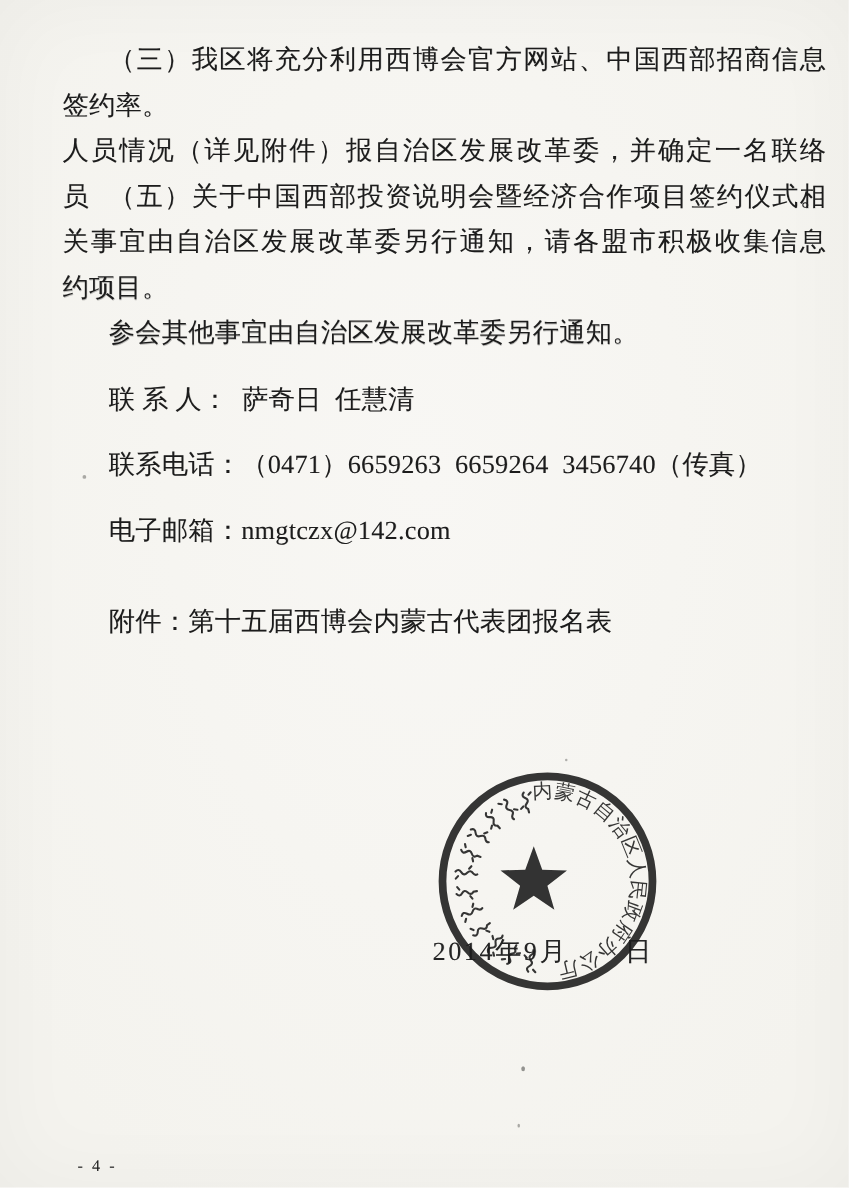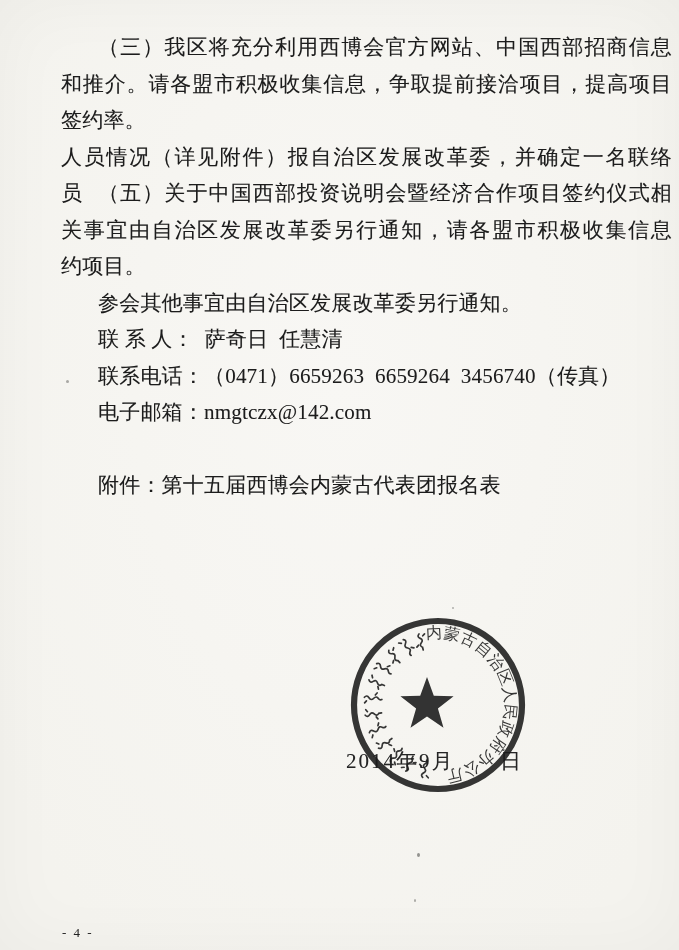--- a/index.html
+++ b/index.html
@@ -7,39 +7,39 @@
     position:relative;
     width:679px; height:950px;
     background:#f6f5f1;
     background-image: radial-gradient(ellipse at 50% 40%, #f8f7f4 0%, #f4f3ee 85%);
     box-shadow: inset 0 0 70px rgba(0,0,0,0.035);
     overflow:hidden;
     font-family:"Liberation Serif","DejaVu Serif",serif;
     color:#1d1d1d;
   }
   .doc-body {
-    position:absolute; left:61px; top:29px; width:611px;
+    position:absolute; left:50px; top:29px; width:611px;
   }
   .line {
     display:block;
     height:36.5px; line-height:36.5px;
     font-size:21px;
     letter-spacing:0.2px;
     white-space:nowrap;
     color:#1c1c1c;
     text-shadow:0.3px 0.3px 0 rgba(20,20,20,0.25);
   }
   .line.fill {
     white-space:normal;
     text-align:justify;
     text-align-last:justify;
     text-justify:inter-character;
   }
   .line.indent { text-indent:37px; }
-  .line.pre { white-space:pre; }
+  .line.pre { white-space:pre;margin-top:16px; }
   .issue-date {
     position:absolute; top:746px; height:30px; line-height:30px;
     font-size:21px; letter-spacing:2px;
     color:#242424;
     text-shadow:0.3px 0.3px 0 rgba(20,20,20,0.25);
   }
   .issue-date.left { left:346px; }
   .issue-date.day { left:500px; letter-spacing:0; }
   .page-number {
     position:absolute; left:62px; top:925px;
@@ -57,21 +57,20 @@
   .speck.s3 { left:417px; top:853px; width:3px; height:4px; opacity:.7; }
   .speck.s4 { left:414px; top:899px; width:2px; height:3px; opacity:.55; }
 </style>
 </head>
 <body>
 
 <div class="page">
 
   <div class="doc-body">
       <div class="line indent fill">（三）我区将充分利用西博会官方网站、中国西部招商信息</div>
-      <div class="line fill">和推介。请各盟市积极收集信息，争取提前接洽项目，提高项目</div>
       <div class="line">签约率。</div>
       <div class="line fill">人员情况（详见附件）报自治区发展改革委，并确定一名联络员。</div>
       <div class="line indent fill">（五）关于中国西部投资说明会暨经济合作项目签约仪式相</div>
       <div class="line fill">关事宜由自治区发展改革委另行通知，请各盟市积极收集信息</div>
       <div class="line">约项目。</div>
       <div class="line indent">参会其他事宜由自治区发展改革委另行通知。</div>
       <div class="line indent pre">联 系 人：  萨奇日  任慧清</div>
       <div class="line indent pre">联系电话：（0471）6659263  6659264  3456740（传真）</div>
       <div class="line indent pre">电子邮箱：nmgtczx@142.com</div>
       <div class="line"></div>

